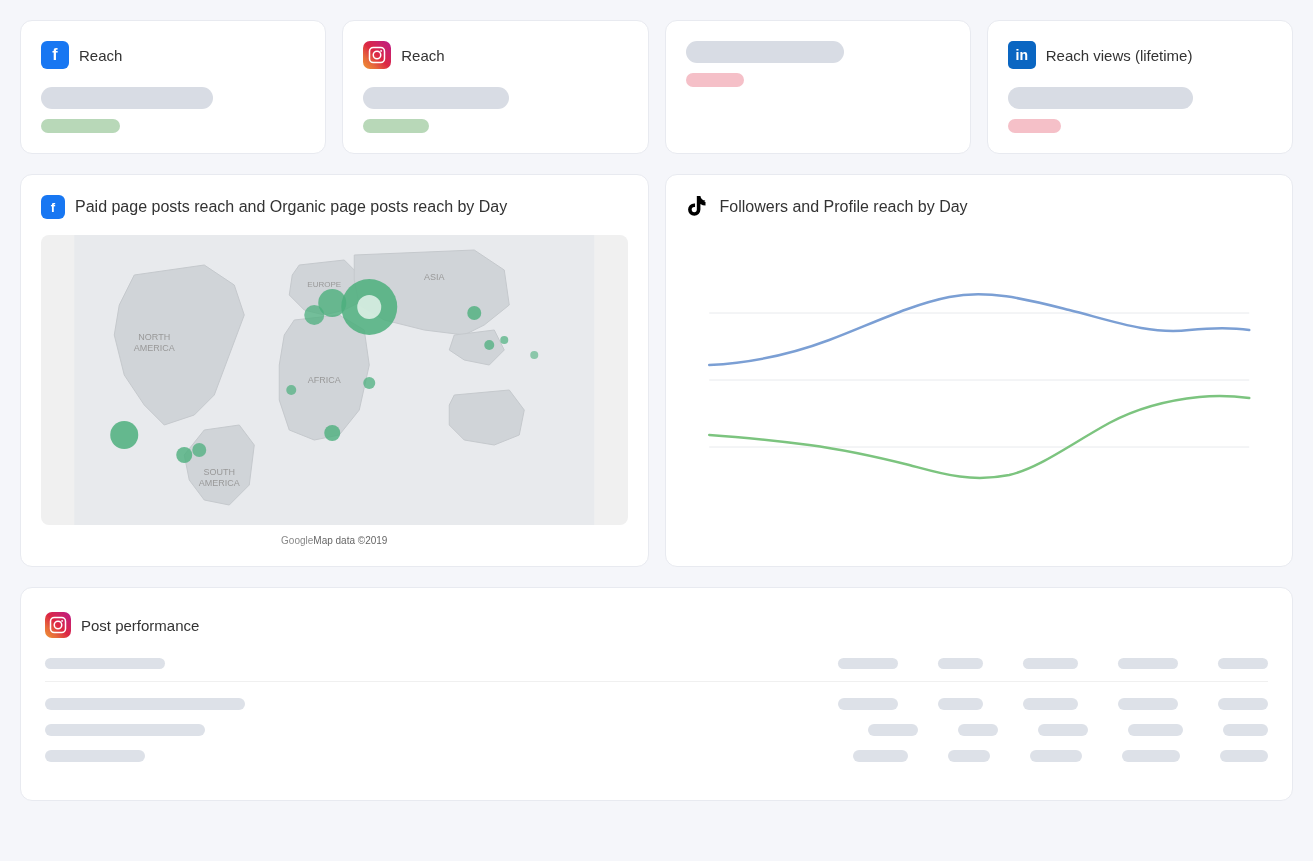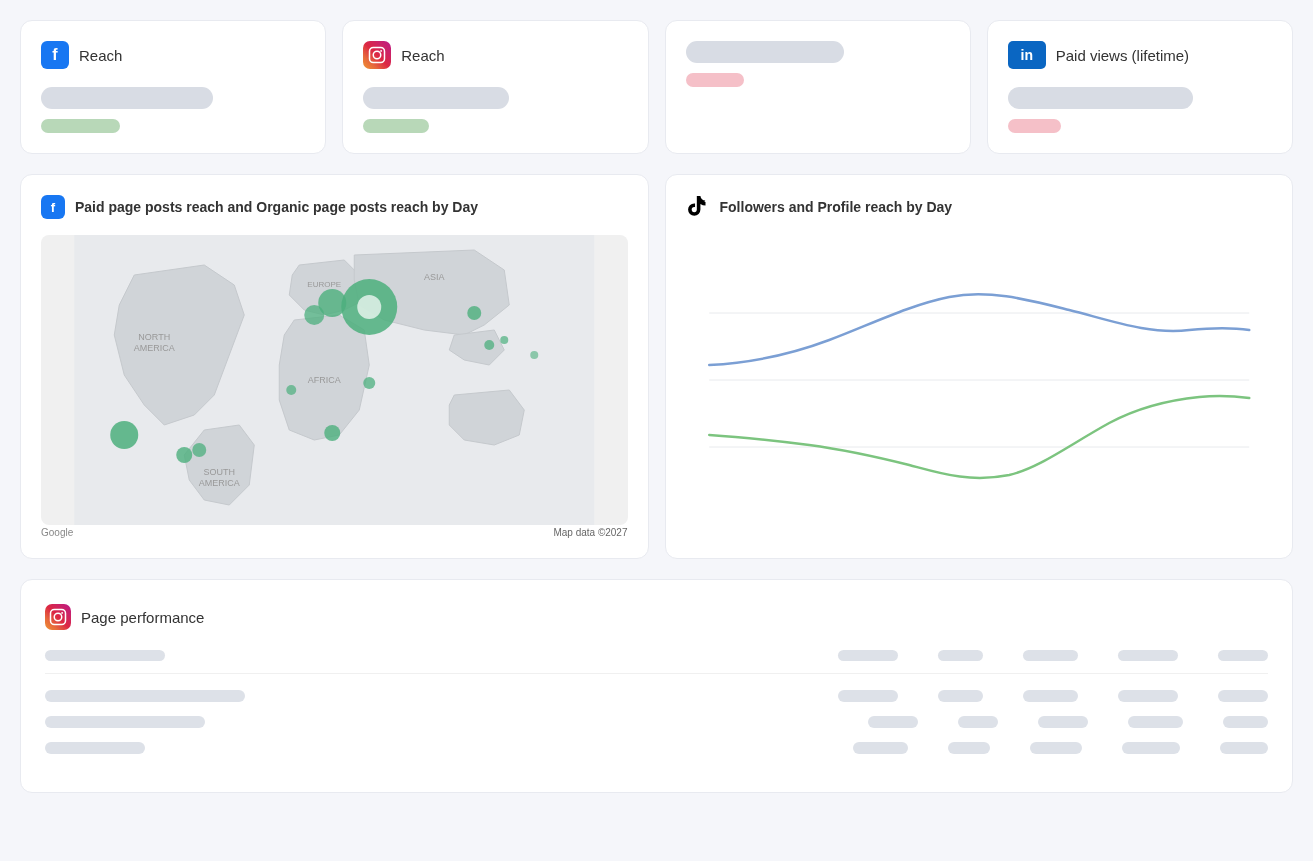--- a/index.html
+++ b/index.html
@@ -89,21 +89,21 @@
     .icon-tiktok {
       width: 28px;
       height: 28px;
       display: flex;
       align-items: center;
       justify-content: center;
     }
 
     
     .icon-linkedin {
-      width: 38px;
+      width: 28px;
       height: 28px;
       background: #0a66c2;
       border-radius: 5px;
       display: flex;
       align-items: center;
       justify-content: center;
       color: white;
       font-weight: bold;
       font-size: 14px;
     }
@@ -124,44 +124,44 @@
     }
 
     .chart-card-header {
       display: flex;
       align-items: center;
       gap: 10px;
       margin-bottom: 16px;
     }
 
     .chart-title {
-      font-size: 14px;
-      font-weight: 700;
+      font-size: 16px;
+      font-weight: 400;
       color: #333;
     }
 
     
     .map-container {
       border-radius: 8px;
       overflow: hidden;
       height: 290px;
       position: relative;
       background: #f0f0f0;
     }
 
     .map-svg {
       width: 100%;
       height: 100%;
     }
 
     .map-label {
       display: flex;
-      justify-content: space-between;
-      align-items: center;
-      margin-top: 2px;
+      justify-content: center;
+      align-items: center;
+      margin-top: 10px;
       font-size: 10px;
       color: #888;
     }
 
     
     .line-chart-container {
       height: 290px;
       position: relative;
       padding: 10px 0;
     }
@@ -240,21 +240,21 @@
     </div>
 
     <div class="stat-card">
       <div class="skeleton skeleton-value" style="width:60%"></div>
       <div class="skeleton skeleton-change skel-pink" style="width:22%; height:14px; border-radius:20px;"></div>
     </div>
 
     <div class="stat-card">
       <div class="card-header">
         <div class="icon-linkedin">in</div>
-        <span class="card-title">Paid views (lifetime)</span>
+        <span class="card-title">Reach views (lifetime)</span>
       </div>
       <div class="skeleton skeleton-value" style="width:70%"></div>
       <div class="skeleton skeleton-change skel-pink" style="width:20%; height:14px; border-radius:20px;"></div>
     </div>
 
   </div>
 
   <div class="middle-section">
 
     <div class="chart-card">
@@ -310,21 +310,21 @@
 
           <circle cx="258" cy="198" r="8" fill="#4caf7d" opacity="0.8"></circle>
 
           <circle cx="50" cy="200" r="14" fill="#4caf7d" opacity="0.85"></circle>
 
           <circle cx="460" cy="120" r="4" fill="#4caf7d" opacity="0.6"></circle>
         </svg>
       </div>
       <div class="map-label">
         <span style="color:#888;font-size:10px;">Google</span>
-        <span style="color:#666;font-size:10px;">Map data ©2027</span>
+        <span style="color:#666;font-size:10px;">Map data ©2019</span>
       </div>
     </div>
 
     <div class="chart-card">
       <div class="chart-card-header">
         <div class="icon-tiktok" style="width:24px;height:24px;">
           <svg width="24" height="24" viewBox="0 0 24 24" fill="none">
             <path d="M19.321 5.562a5.124 5.124 0 01-3.359-1.386 5.124 5.124 0 01-1.542-3.176h-3.6v13.6a2.573 2.573 0 01-2.573 2.562 2.573 2.573 0 01-2.573-2.562 2.573 2.573 0 012.573-2.562c.28 0 .548.043.8.122V8.482a6.173 6.173 0 00-.8-.052 6.173 6.173 0 00-6.173 6.173 6.173 6.173 0 006.173 6.173 6.173 6.173 0 006.173-6.173V8.92a8.724 8.724 0 005.091 1.623V6.943a5.132 5.132 0 01-1.19-.381z" fill="#000"></path>
           </svg>
         </div>
@@ -348,21 +348,21 @@
 
   <div class="post-perf-card">
     <div class="post-perf-header">
       <div class="icon-instagram" style="width:26px;height:26px;border-radius:7px;">
         <svg width="18" height="18" viewBox="0 0 24 24" fill="none">
           <rect x="2" y="2" width="20" height="20" rx="5" stroke="white" stroke-width="2"></rect>
           <circle cx="12" cy="12" r="5" stroke="white" stroke-width="2"></circle>
           <circle cx="17.5" cy="6.5" r="1.2" fill="white"></circle>
         </svg>
       </div>
-      <span class="post-perf-title">Page performance</span>
+      <span class="post-perf-title">Post performance</span>
     </div>
 
     <div style="display:flex; justify-content:space-between; margin-bottom:16px; padding-bottom:12px; border-bottom:1px solid #f0f0f0;">
       <div style="flex:1;">
         <div class="skel" style="width:120px; height:11px;"></div>
       </div>
       <div style="display:flex; gap:40px;">
         <div class="skel" style="width:60px; height:11px;"></div>
         <div class="skel" style="width:45px; height:11px;"></div>
         <div class="skel" style="width:55px; height:11px;"></div>

